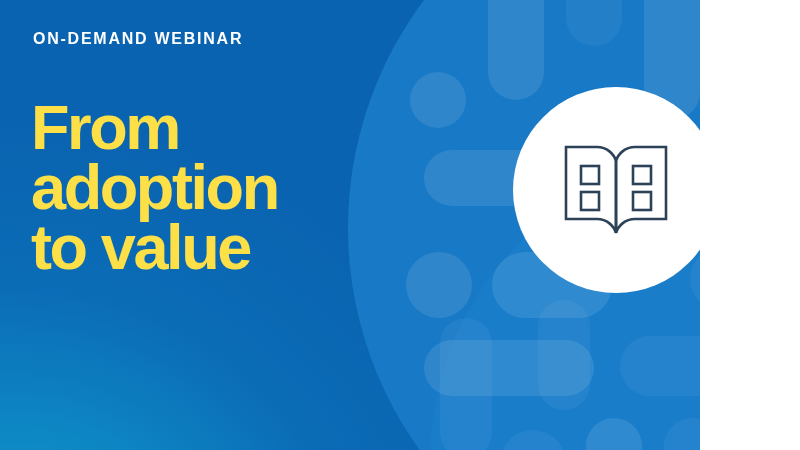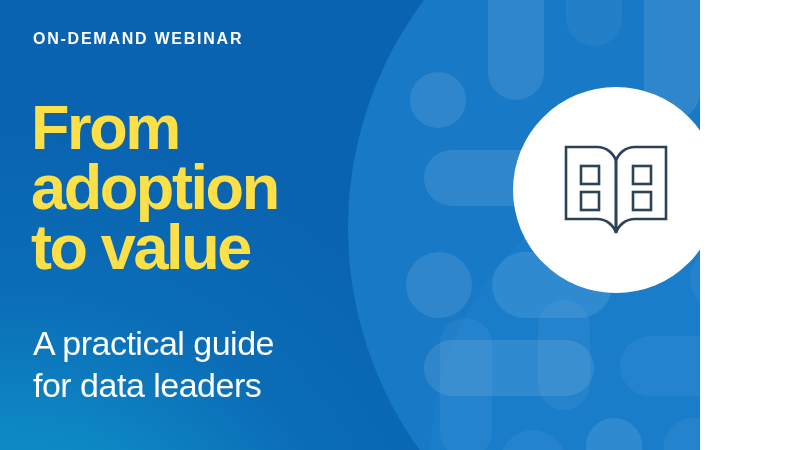--- a/index.html
+++ b/index.html
@@ -165,22 +165,20 @@
     <i class="faint" style="left:538px;top:300px;width:52px;height:110px;border-radius:26px;"></i>
   </div>
 
   <div class="text-col">
     <div class="eyebrow">ON-DEMAND WEBINAR</div>
 
     <h1 class="headline">From
 adoption
 to value</h1>
 
-    <p class="subtitle">A practical guide
-for data leaders</p>
   </div>
 
   <div class="icon-badge">
     <span>
       <svg width="106" height="100" viewBox="0 0 106 100" fill="none" stroke="#2b4257" stroke-width="2.6" stroke-linecap="square" stroke-linejoin="miter">
 
         <path d="M3 7 H34 C44 7 51 14 53 21 V93 C51 86 44 79 34 79 H3 Z"></path>
 
         <path d="M103 7 H72 C62 7 55 14 53 21 V93 C55 86 62 79 72 79 H103 Z"></path>
 

